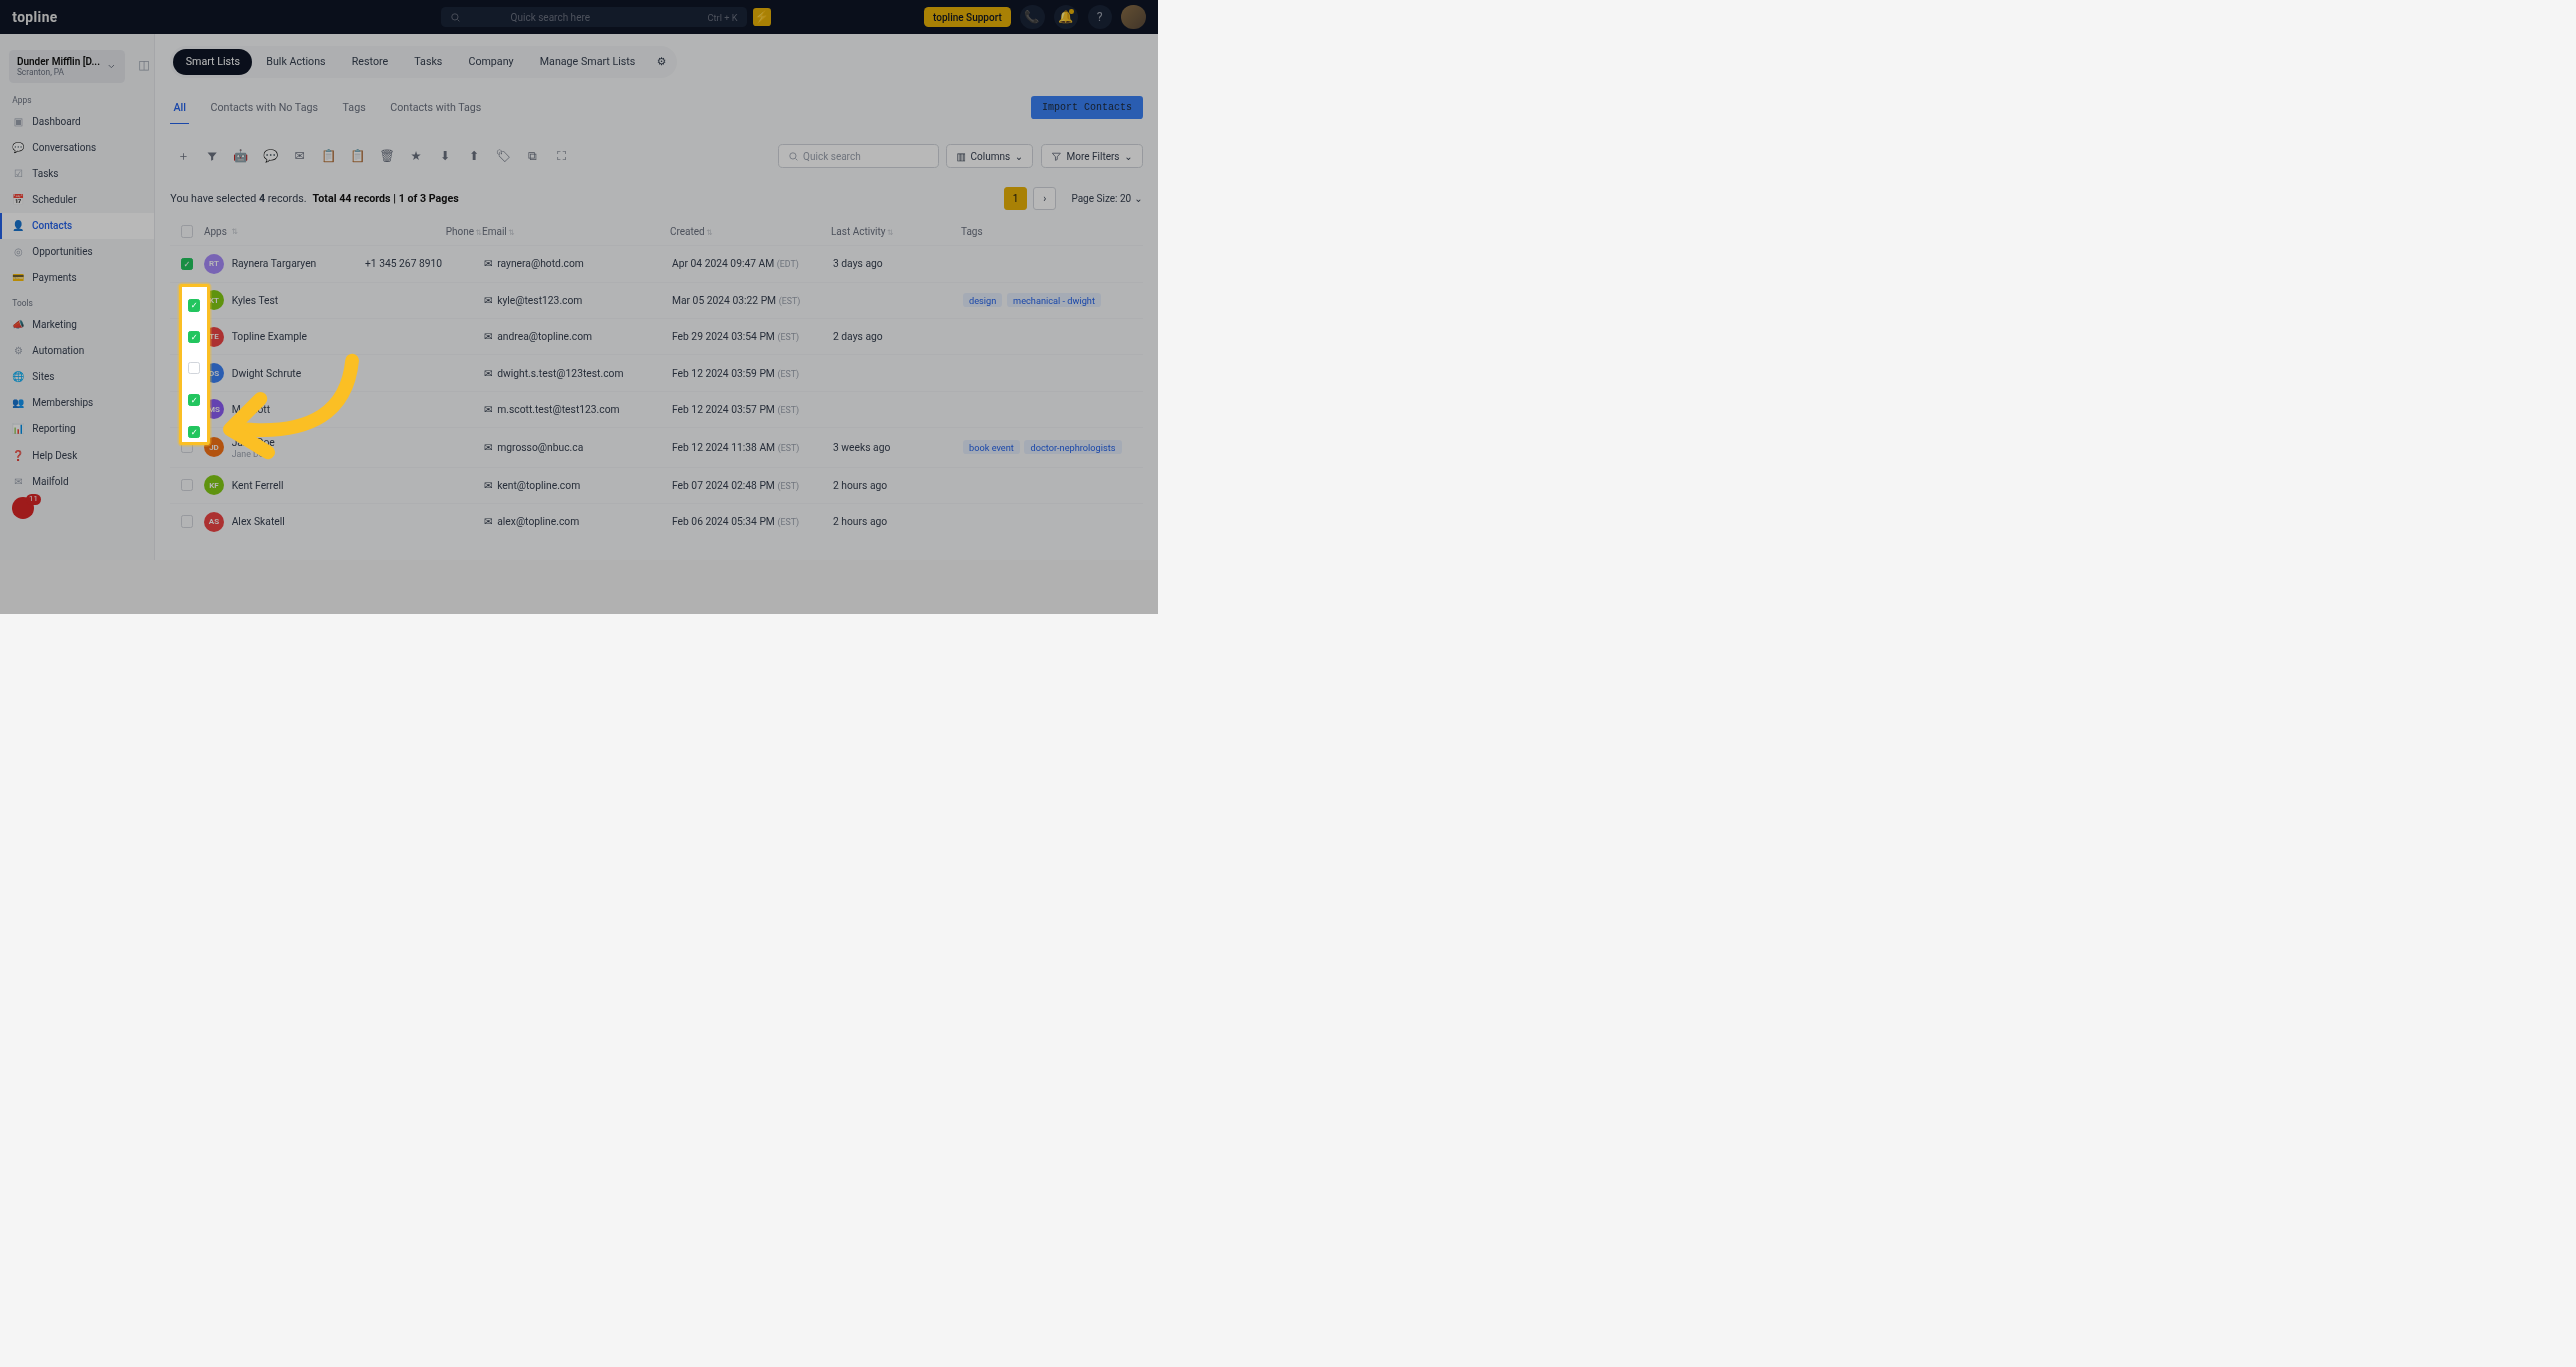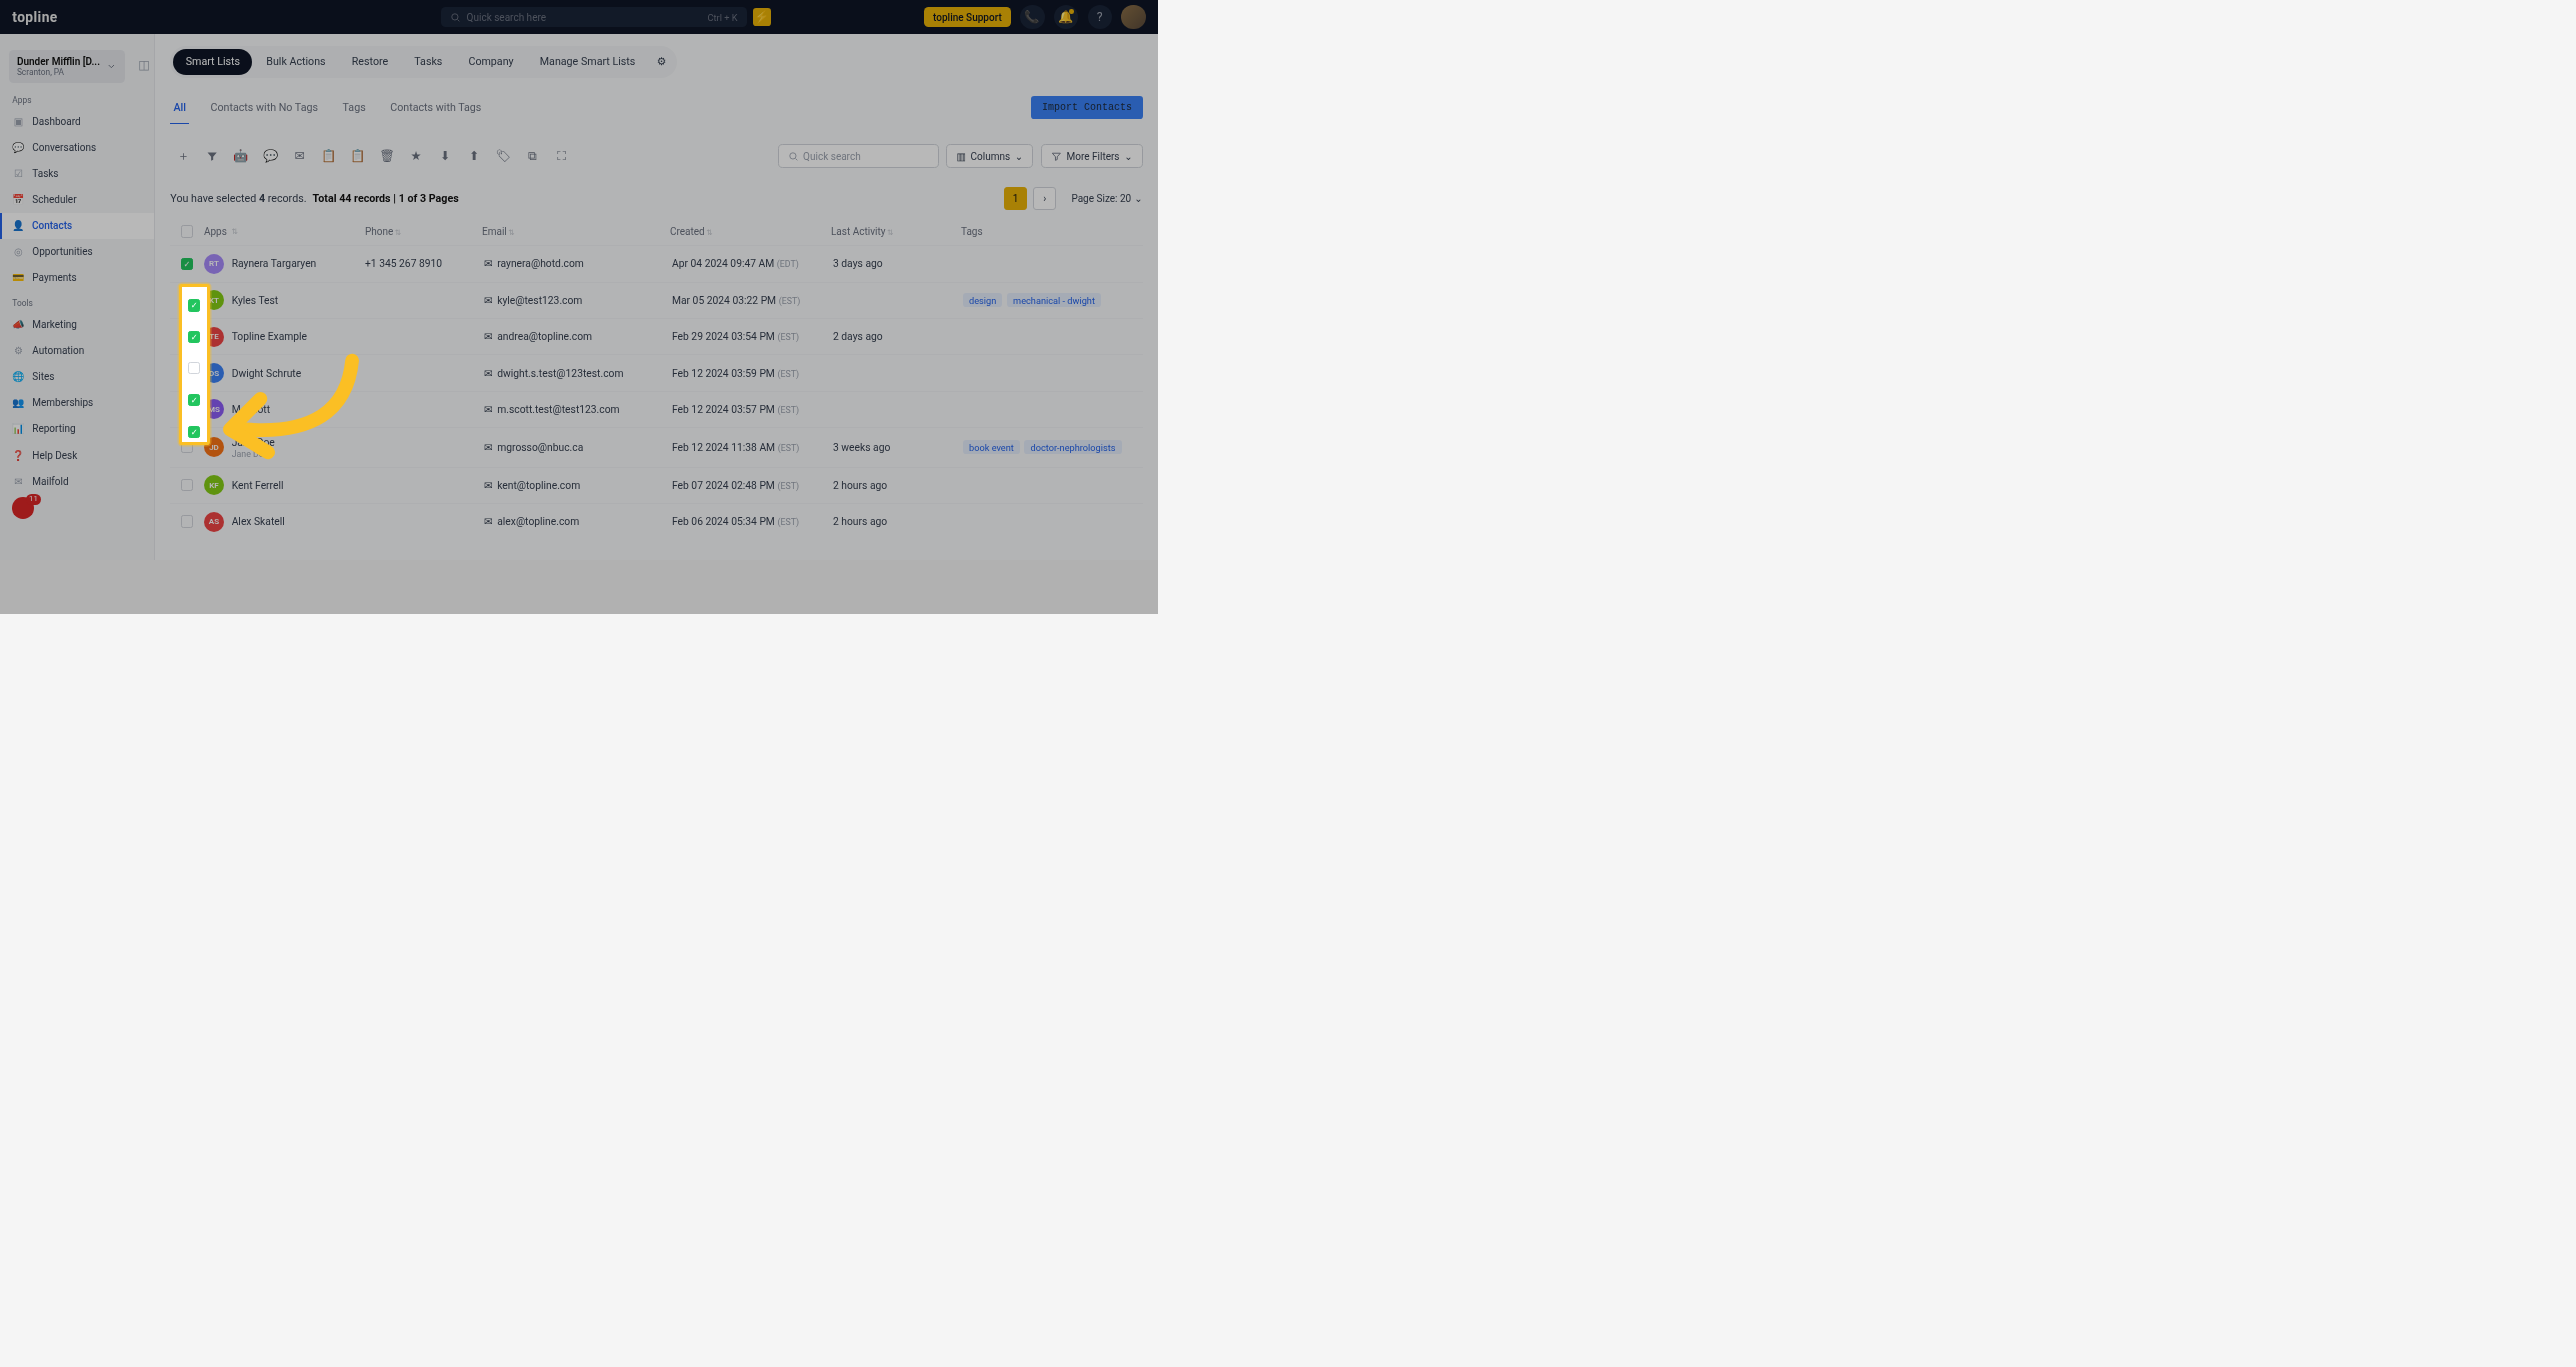--- a/index.html
+++ b/index.html
@@ -3,21 +3,21 @@
 <meta charset="utf-8">
 <style>
 * { box-sizing: border-box; margin: 0; padding: 0; }
 body { font-family: -apple-system, BlinkMacSystemFont, 'Segoe UI', Roboto, sans-serif; background: #f5f5f5; color: #333; overflow: hidden; }
 .app { position: relative; width: 1158px; height: 614px; }
 .dim-overlay { position: absolute; inset: 0; background: rgba(0,0,0,0.28); z-index: 50; pointer-events: none; }
 
 
 .header { position: absolute; top: 0; left: 0; right: 0; height: 34px; background: #0e1626; display: flex; align-items: center; padding: 0 12.3px; }
 .logo { font-weight: 700; font-size: 13.8px; color: #e8e8e8; letter-spacing: 0.4px; }
-.search-box { margin-left: 383px; display: flex; align-items: center; background: #1a2438; border-radius: 4.6px; padding: 4.6px 9.2px; width: 306px; }
+.search-box { margin-left: 383px; display: flex; align-items: center; background: #1a2438; border-radius: 4.6px; padding: 4.6px 9.2px; width: 306px; gap: 44px; }
 .search-box svg { width: 10.7px; height: 10.7px; margin-right: 6.1px; }
 .search-placeholder { color: #6b7280; font-size: 10px; flex: 1; }
 .kbd { color: #6b7280; font-size: 9.2px; }
 .bolt { margin-left: 6.1px; width: 18.4px; height: 18.4px; background: #eab308; border-radius: 3.1px; display: flex; align-items: center; justify-content: center; }
 .header-right { margin-left: auto; display: flex; align-items: center; gap: 9.2px; }
 .support-btn { background: #eab308; color: #0e1626; padding: 4.6px 9.2px; border-radius: 4.6px; font-size: 10px; font-weight: 500; }
 .header-icon { width: 24.5px; height: 24.5px; border-radius: 50%; background: #1a2438; display: flex; align-items: center; justify-content: center; color: #9ca3af; position: relative; }
 .notif-dot { position: absolute; top: 4.6px; right: 4.6px; width: 4.6px; height: 4.6px; background: #eab308; border-radius: 50%; }
 .avatar { width: 24.5px; height: 24.5px; border-radius: 50%; background: linear-gradient(135deg, #8b6f47, #5a4a3a); }
 
@@ -57,21 +57,21 @@
 .pagenav { margin-left: auto; display: flex; align-items: center; gap: 6.1px; }
 .pg { width: 23px; height: 23px; display: flex; align-items: center; justify-content: center; border: 0.8px solid #d1d5db; border-radius: 3.1px; font-size: 10px; background: #fff; }
 .pg.active { background: #eab308; border-color: #eab308; color: #111; }
 .pg-size { font-size: 10px; margin-left: 9.2px; display: flex; align-items: center; gap: 3.1px; }
 
 
 .table { margin-top: 7.7px; }
 .thead { display: flex; align-items: center; padding: 7.7px 10.7px; font-size: 10px; color: #6b7280; }
 .th-chk { width: 23px; }
 .th-name { width: 161px; display: flex; align-items: center; gap: 3.1px; }
-.th-phone { width: 117px; }
+.th-phone { width: 117px; text-align: right; }
 .th-email { width: 188px; }
 .th-created { width: 161px; }
 .th-activity { width: 130px; }
 .th-tags { flex: 1; }
 .sort { color: #c4c8cf; font-size: 7.7px; margin-left: 1.5px; }
 
 .row { display: flex; align-items: center; padding: 7.7px 10.7px; font-size: 10.3px; color: #374151; border-top: 0.8px solid #f1f3f5; }
 .chk { width: 12.3px; height: 12.3px; border: 1.1px solid #d1d5db; border-radius: 2.3px; margin-right: 10.7px; display:flex; align-items:center; justify-content:center; flex-shrink:0; }
 .chk.checked { background: #22c55e; border-color: #22c55e; }
 .chk.checked::after { content: '✓'; color: #fff; font-size: 8.4px; line-height: 1; }

